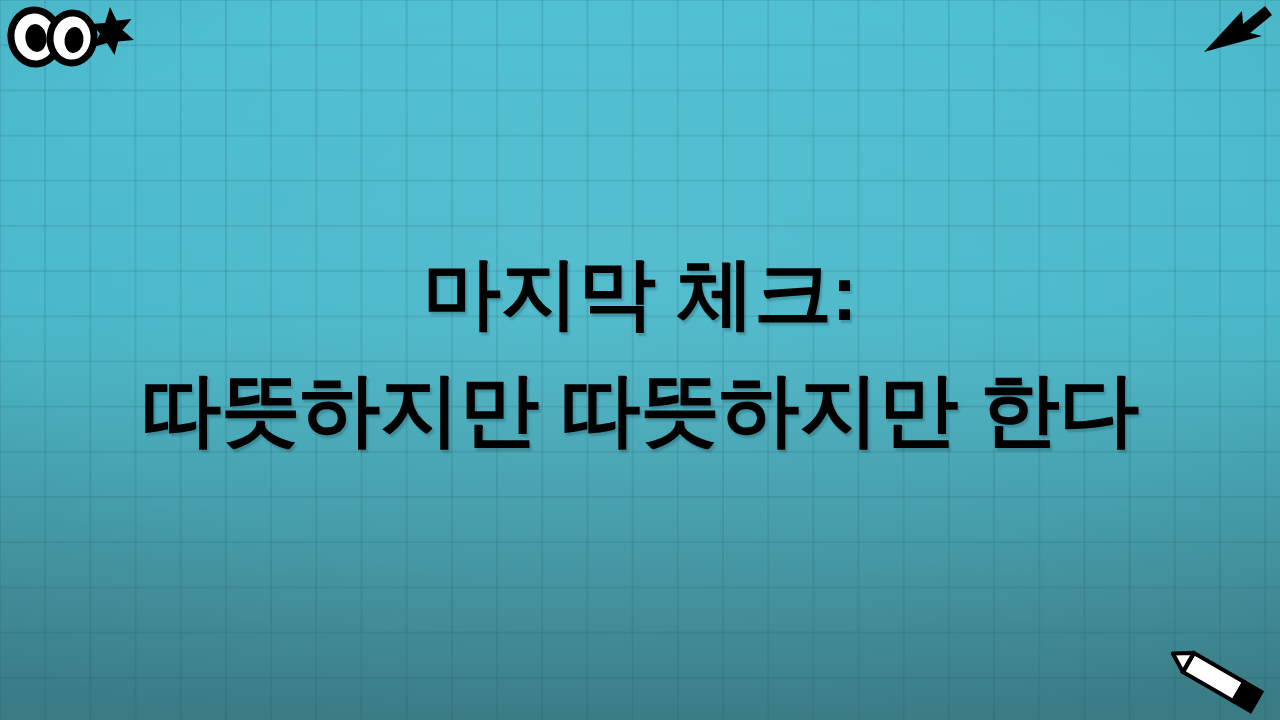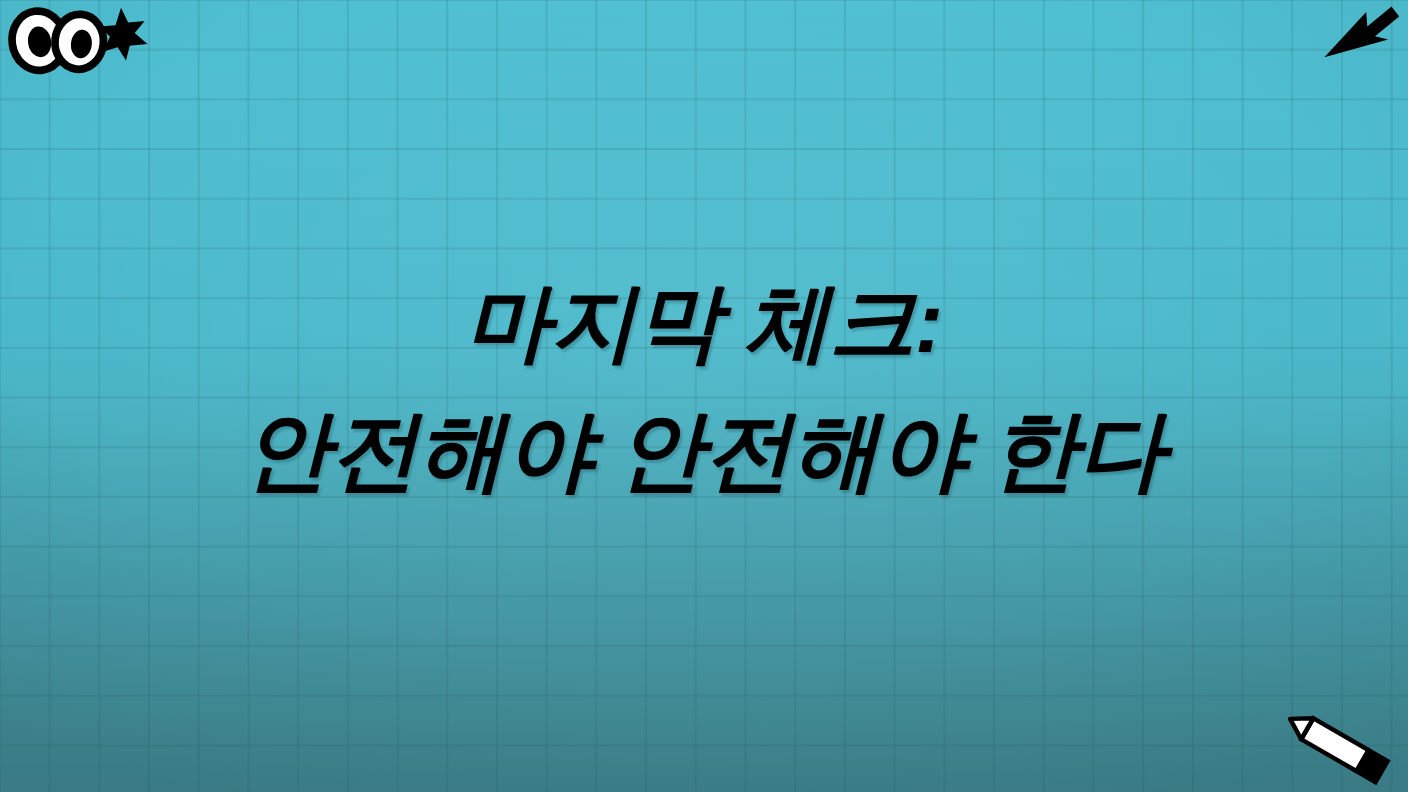--- a/index.html
+++ b/index.html
@@ -49,21 +49,20 @@
     right: 0;
     top: 236px;
     text-align: center;
     color: #000000;
     font-weight: 700;
     font-size: 78px;
     line-height: 1.48;
     letter-spacing: -0.5px;
     text-shadow: 2px 3px 2px rgba(20,70,80,0.28);
     white-space: nowrap;
-    font-style: italic;
   }
   #headline .line { display: block; }
   #headline .line2 { font-size: 80px; }
 
   
   .deco { position: absolute; }
 
   #eyes-mark   { left: 6px;    top: 4px;   width: 130px; height: 66px; }
   #arrow-mark  { right: 6px;   top: 2px;   width: 72px;  height: 56px; }
   #pencil-mark { right: 8px;   bottom: 6px; width: 110px; height: 70px; }
@@ -104,16 +103,16 @@
         <rect x="22" y="24" width="58" height="22" fill="#ffffff" stroke="#000000" stroke-width="4"></rect>
         <path d="M22 24 L4 35 L22 46 Z" fill="#ffffff" stroke="#000000" stroke-width="4" stroke-linejoin="round"></path>
         <rect x="80" y="24" width="20" height="22" fill="#000000" stroke="#000000" stroke-width="4"></rect>
         <line x1="22" y1="24" x2="22" y2="46" stroke="#000000" stroke-width="4"></line>
       </g>
     </svg>
   </div>
 
   <div id="headline">
     <span class="line line1">마지막 체크:</span>
-    <span class="line line2">안전해야 안전해야 한다</span>
+    <span class="line line2">따뜻하지만 따뜻하지만 한다</span>
   </div>
 
 </div>
 
 </body></html>

